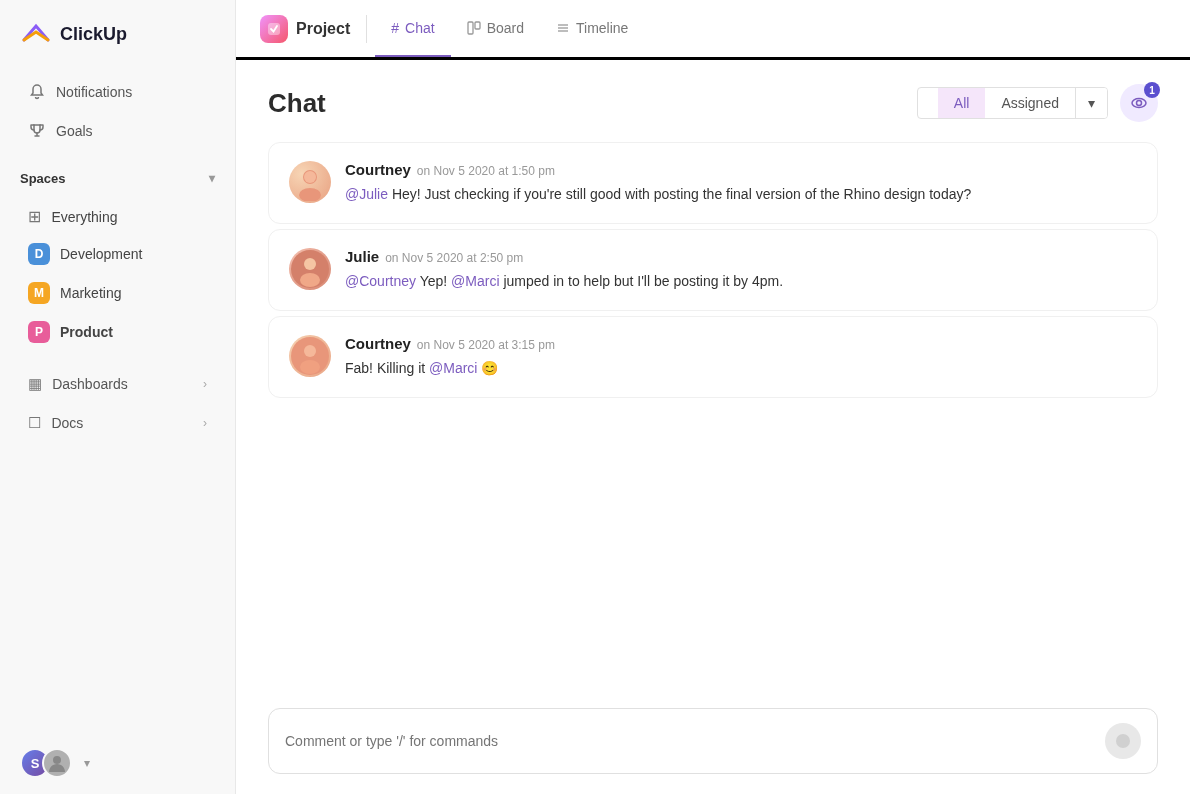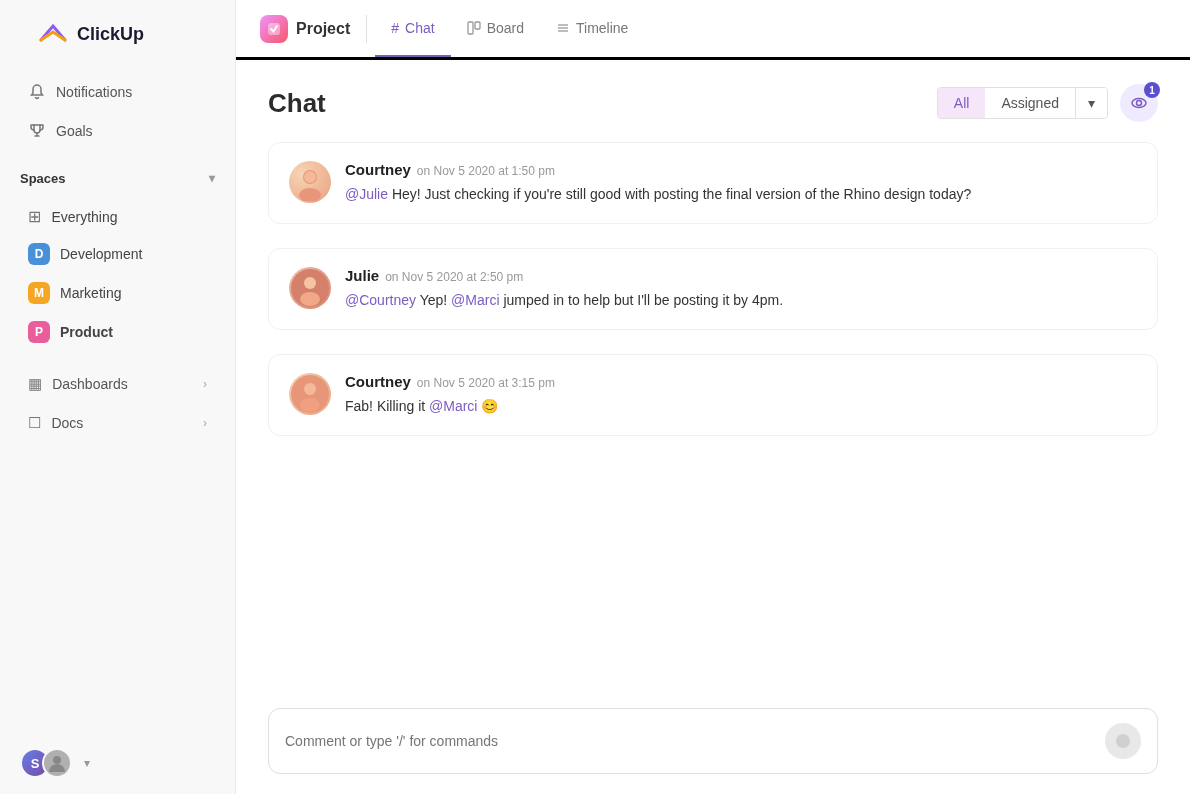--- a/index.html
+++ b/index.html
@@ -11,21 +11,21 @@
       min-width: 236px;
       background: #f8f8f8;
       border-right: 1px solid #e8e8e8;
       display: flex;
       flex-direction: column;
       height: 100%;
     }
     .sidebar-logo {
       display: flex;
       align-items: center;
-      padding: 18px 37px;
+      padding: 18px 20px;
       gap: 8px;
     }
     .logo-icon {
       width: 32px;
       height: 32px;
     }
     .logo-text {
       font-size: 18px;
       font-weight: 700;
       color: #1a1a2e;
@@ -236,20 +236,21 @@
       display: flex;
       align-items: center;
       gap: 12px;
     }
     .filter-group {
       display: flex;
       align-items: center;
       border: 1px solid #e0e0e0;
       border-radius: 4px;
       overflow: hidden;
+      padding-left: 20px;
     }
     .filter-btn {
       padding: 7px 16px;
       font-size: 14px;
       cursor: pointer;
       background: #fff;
       color: #555;
       border: none;
       outline: none;
     }
@@ -303,21 +304,21 @@
       display: flex;
       flex-direction: column;
       gap: 0;
     }
     .message-card {
       display: flex;
       gap: 14px;
       padding: 18px 20px;
       border: 1px solid #f0f0f0;
       border-radius: 12px;
-      margin-bottom: 24px;
+      margin-bottom: 5px;
       background: #fff;
     }
     .msg-avatar {
       width: 42px;
       height: 42px;
       border-radius: 50%;
       flex-shrink: 0;
       overflow: hidden;
       display: flex;
       align-items: center;

